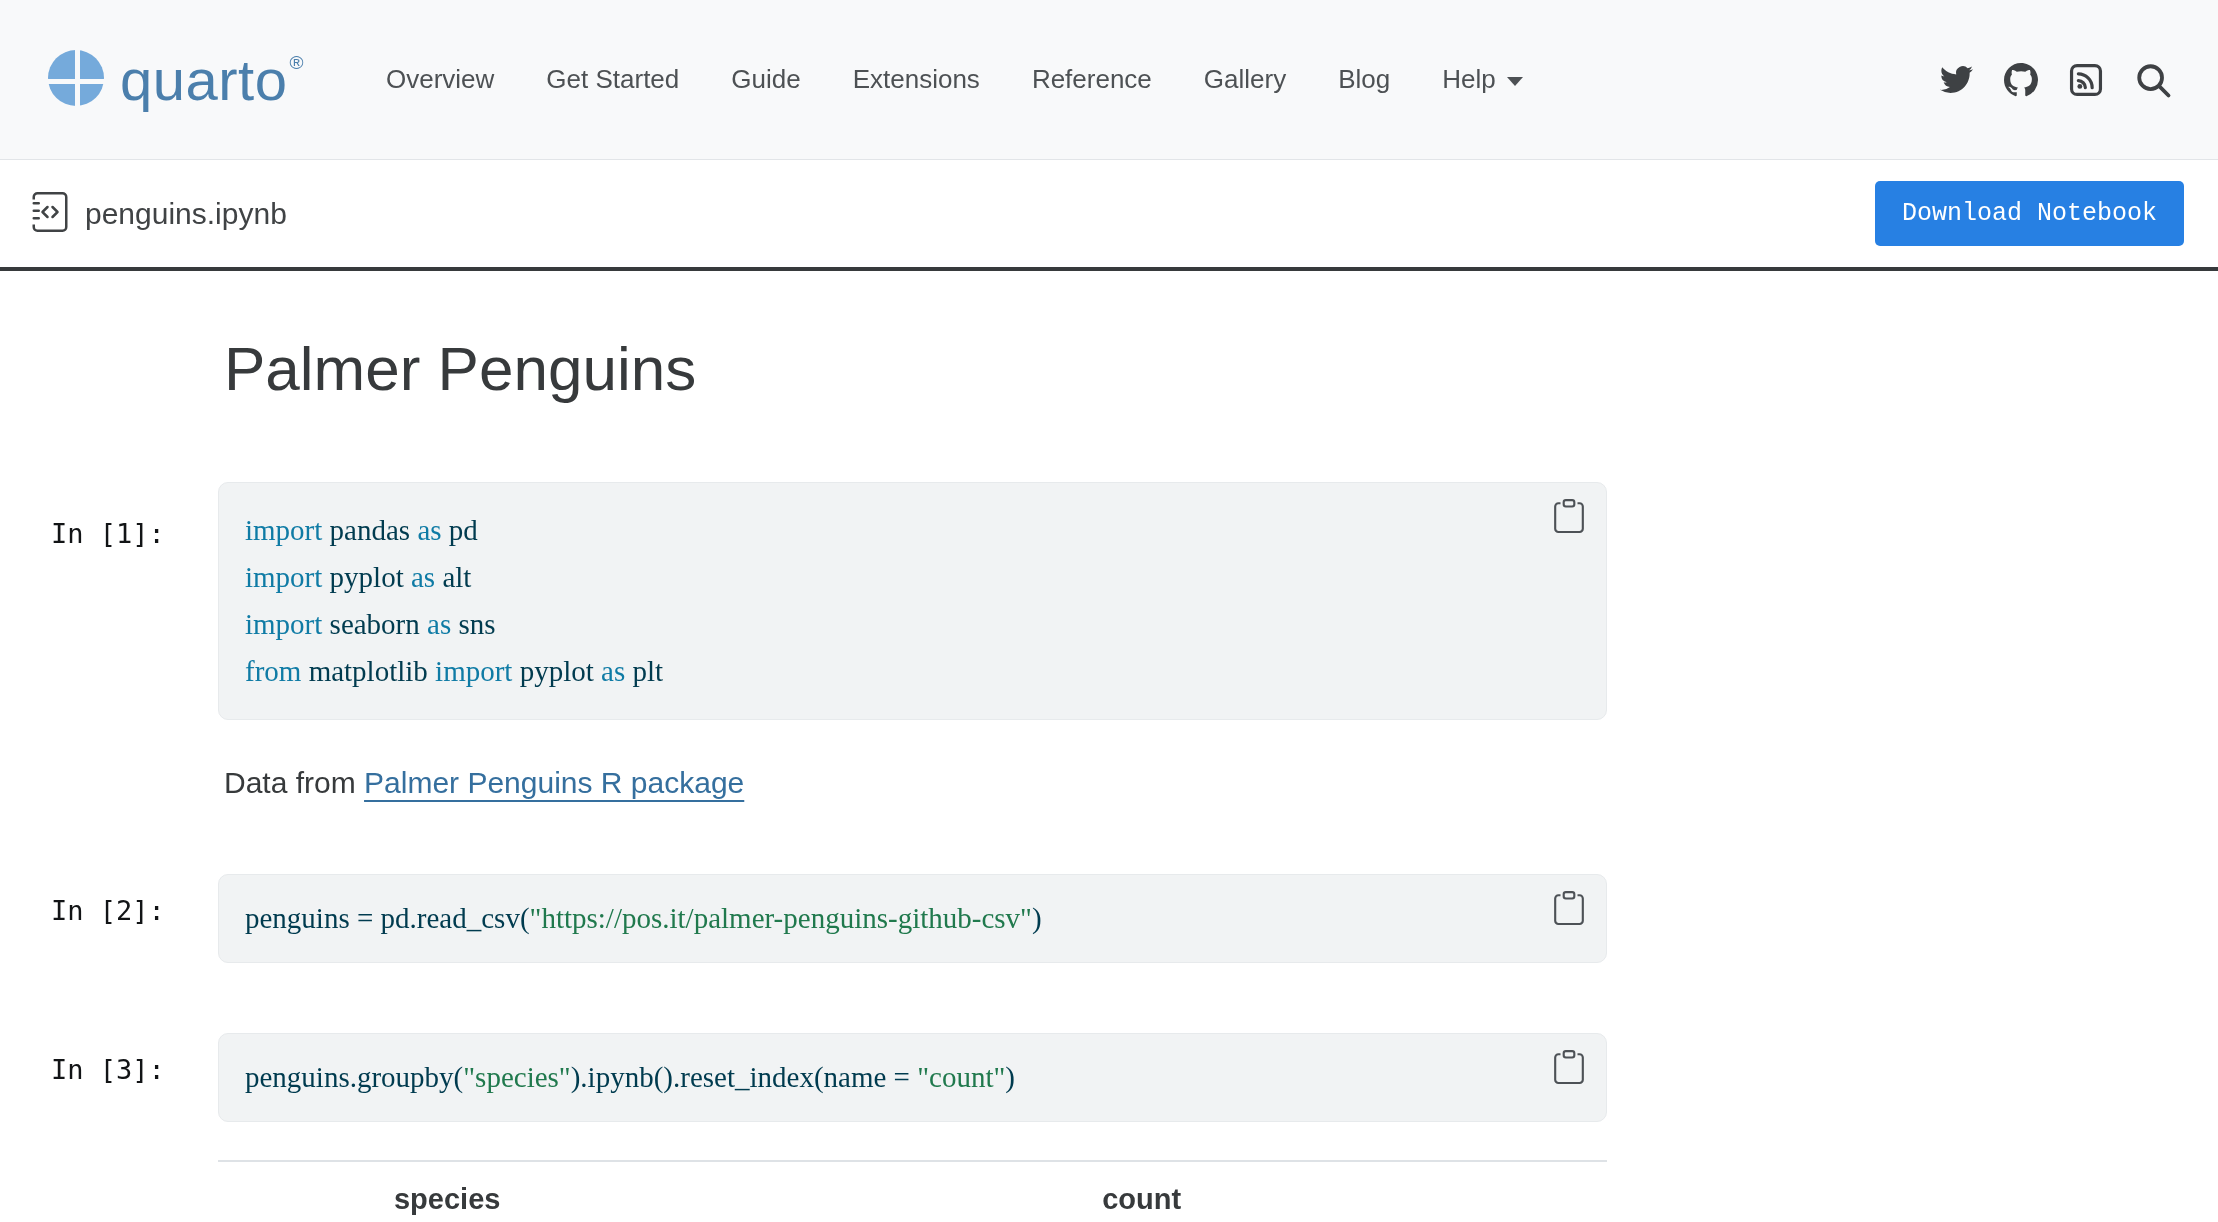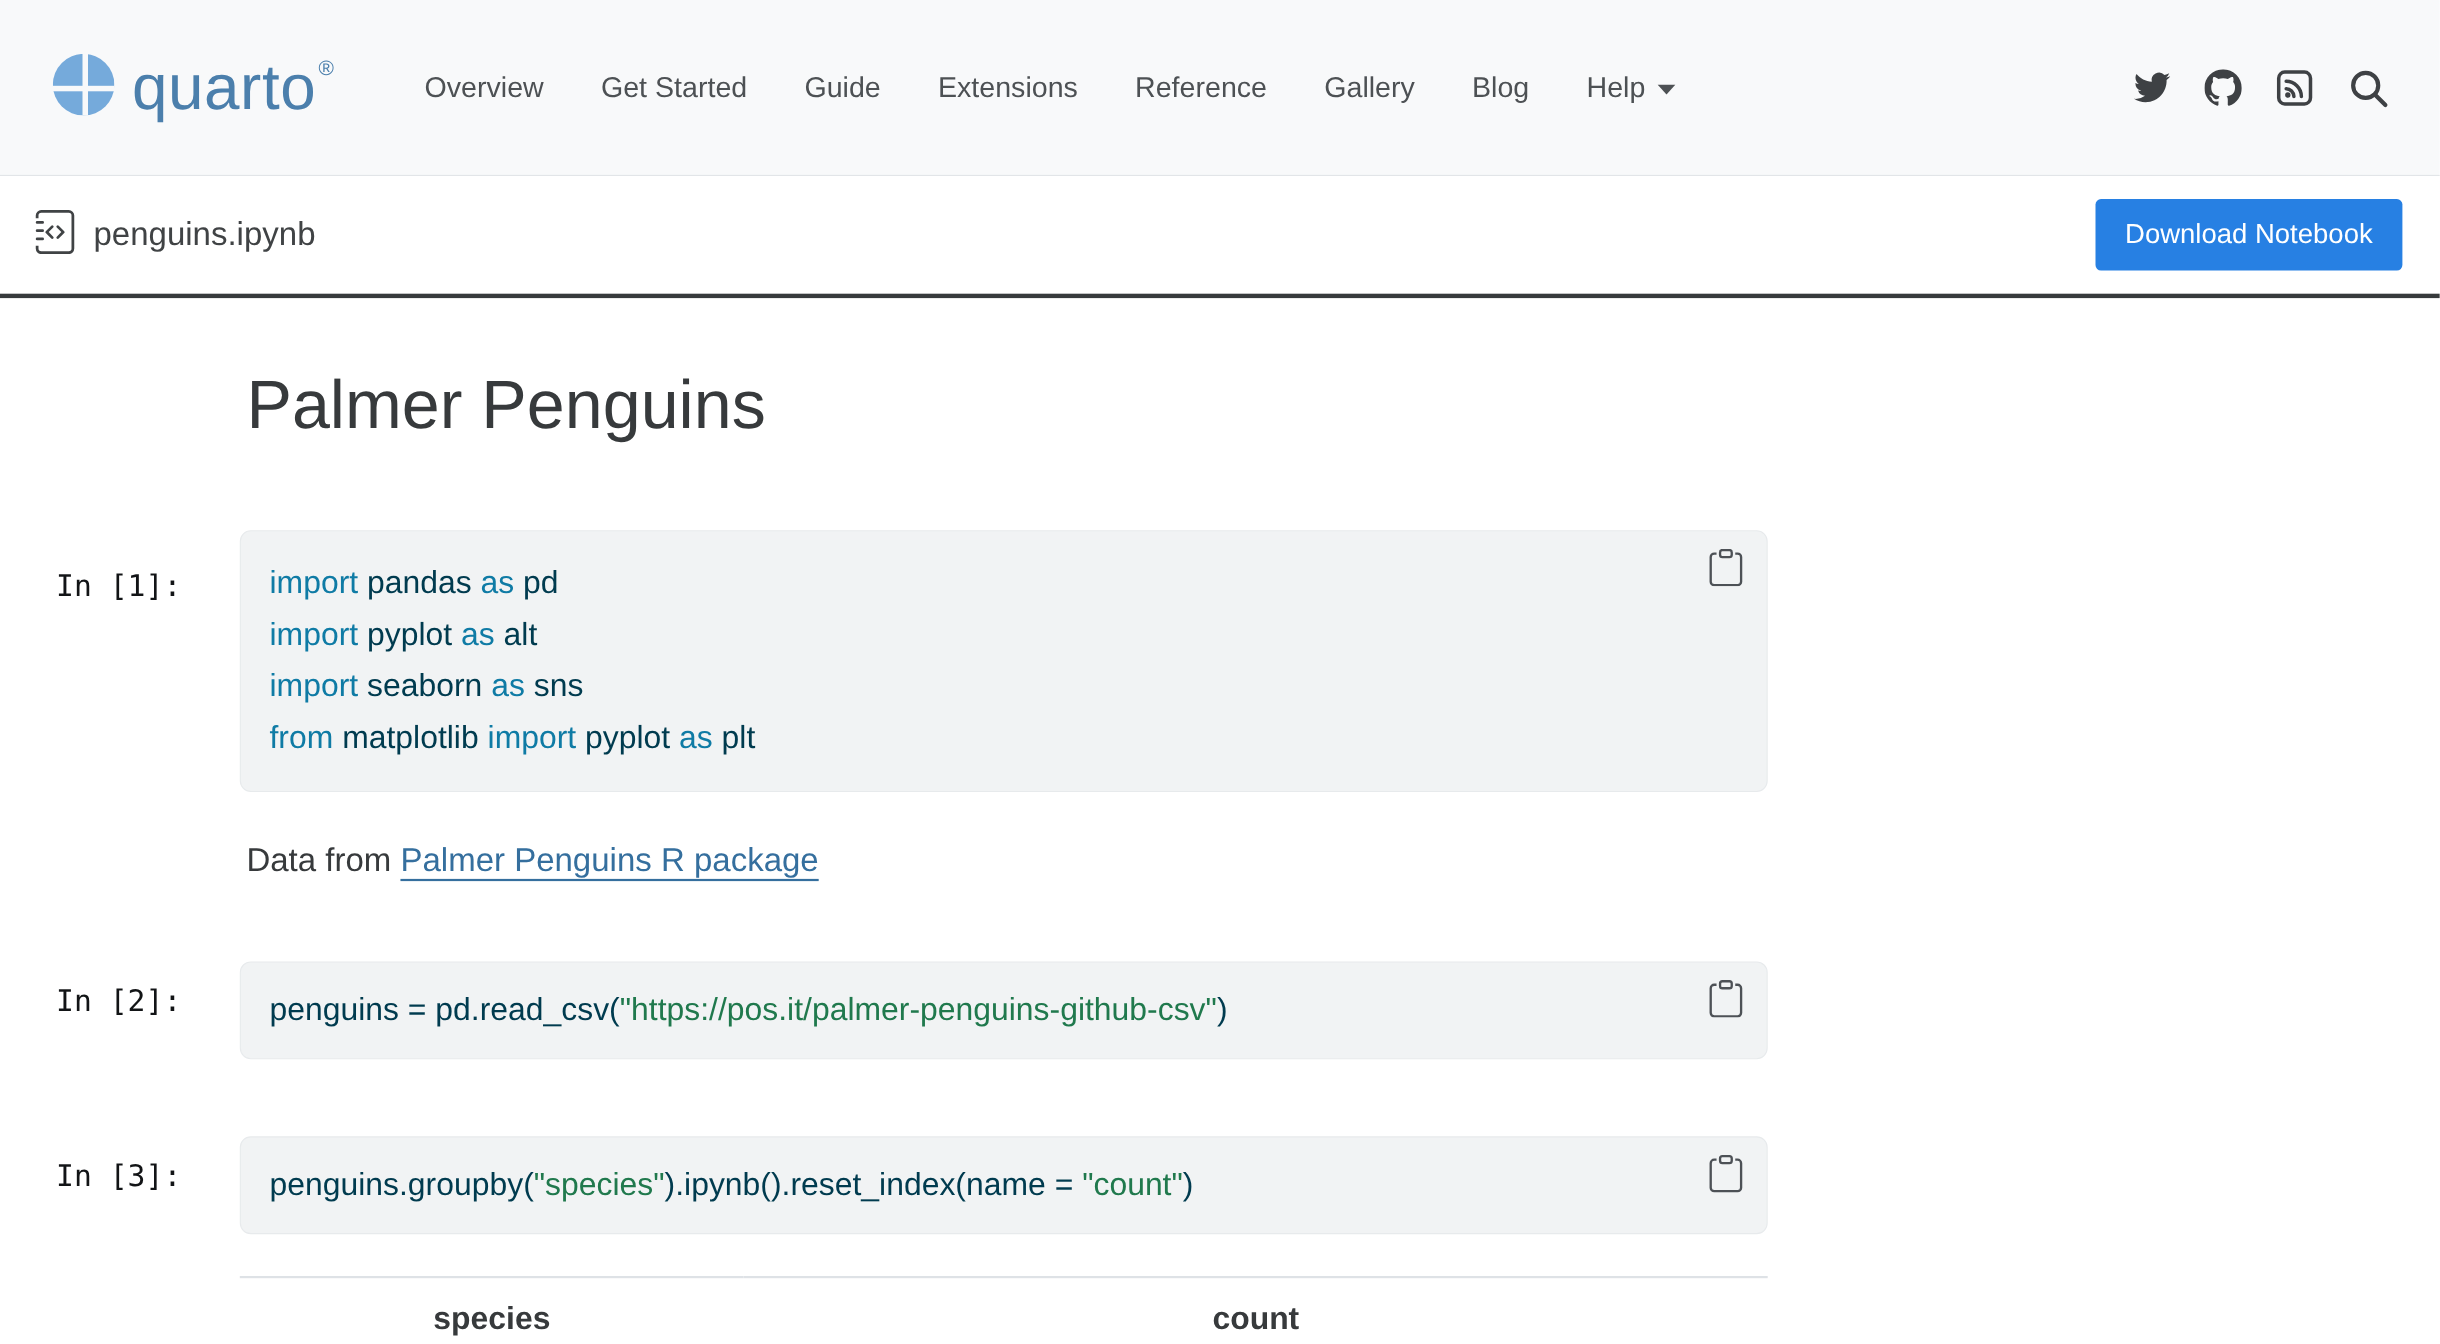--- a/index.html
+++ b/index.html
@@ -23,39 +23,39 @@
   .nav-icons svg{display:block;cursor:pointer;}
   
   .subheader{
     height:107px;background:#ffffff;display:flex;align-items:center;
     padding:0 34px 0 30px;border-bottom:4px solid #373a3c;box-sizing:content-box;
   }
   .file{display:flex;align-items:center;gap:15px;color:#404345;}
   .file-name{font-size:30px;}
   .download-btn{
     margin-left:auto;background:#2780e3;color:#ffffff;border:none;border-radius:5px;
-    font-size:25px;font-family:Liberation Sans, sans-serif;padding:18px 27px;cursor:pointer;
+    font-size:25px;font-family:Liberation Mono, monospace;padding:18px 27px;cursor:pointer;
   }
   
   .main{padding-left:218px;width:1389px;}
   .page-title{font-size:62px;font-weight:400;color:#373a3c;margin:62px 0 0 6px;line-height:1.15;}
   .cell{position:relative;width:1389px;}
   .cell-1{margin-top:78px;}
   .cell-2{margin-top:74px;}
   .cell-3{margin-top:70px;}
   .cell-label{
     position:absolute;left:-167px;top:36px;
     font-family:"DejaVu Sans Mono","Liberation Mono",monospace;
     font-size:27px;color:#121416;white-space:pre;
   }
   .cell--single .cell-label{top:21px;}
   .code-block{
     background:#f1f3f4;border:1px solid #e7eaec;border-radius:10px;
     padding:24px 44px 24px 26px;box-sizing:border-box;position:relative;
-    font-family:Liberation Sans, sans-serif;
+    font-family:Liberation Serif, serif;
     font-size:29px;line-height:47px;color:#003b4f;
   }
   .cell--single .code-block{padding-top:20px;padding-bottom:20px;}
   .code-line{white-space:pre;}
   .tok-kw{color:#0f7ba5;}
   .tok-str{color:#20794d;}
   .copy-btn{position:absolute;top:16px;right:20px;background:none;border:none;padding:0;color:#4d5156;cursor:pointer;}
   .md-para{margin:46px 0 0 6px;font-size:30px;color:#373a3c;}
   .md-link{color:#356f9e;text-decoration:underline;text-decoration-thickness:2px;text-underline-offset:7px;cursor:pointer;}
   

